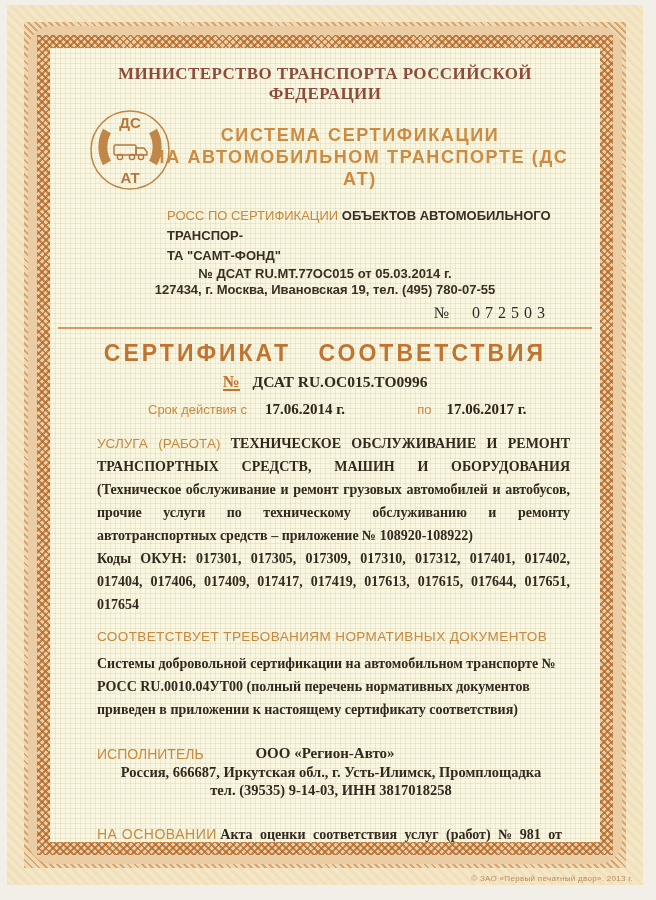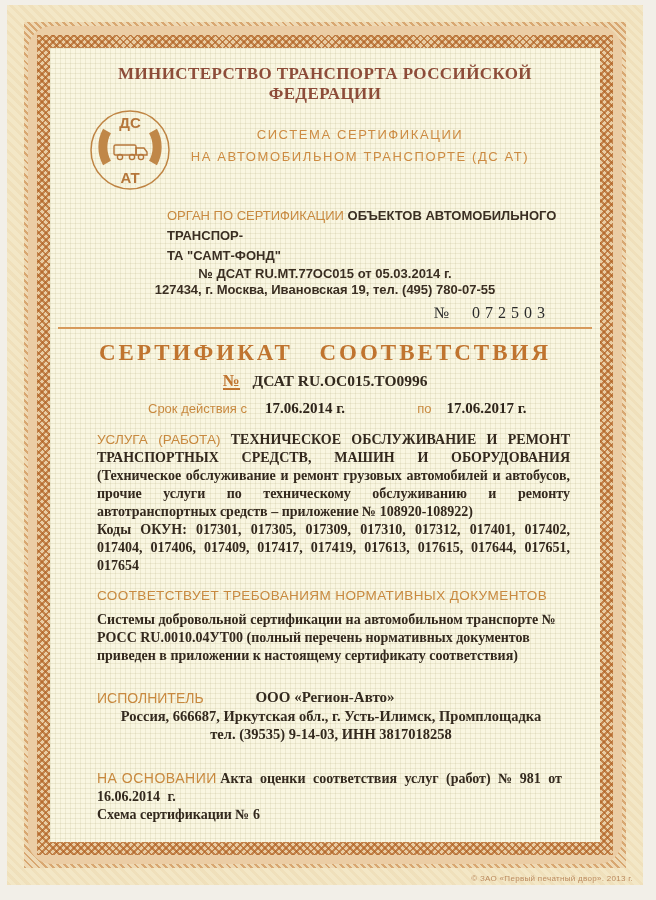--- a/index.html
+++ b/index.html
@@ -47,48 +47,48 @@
   }
   .ministry{
     text-align:center;margin-top:6px;
     font-family:"Liberation Serif",serif;font-weight:bold;
     font-size:17px;letter-spacing:.4px;color:#8d4c39;
   }
   .header-row{position:relative;height:88px;margin-top:4px;}
   .logo{position:absolute;left:16px;top:0;}
   .system-title{
     padding-left:70px;padding-top:16px;text-align:center;
-    color:#cd8b42;font-weight:normal;font-size:13px;letter-spacing:1.6px;line-height:22px;
+    color:#cd8b42;font-weight:bold;font-size:18px;letter-spacing:1.6px;line-height:22px;
   }
   .org-block{margin:10px 10px 0 95px;font-size:13px;line-height:20px;}
   .lbl{color:#c8893f;font-weight:normal;}
   .org-name{font-weight:bold;color:#3a2e22;}
   .reg-center{text-align:center;font-weight:bold;font-size:13px;line-height:16px;color:#3a2e22;}
   .serial{
     text-align:right;margin:6px 28px 0 0;
     font-family:"Liberation Serif",serif;font-size:16px;letter-spacing:5px;color:#2b2b2b;
   }
   .rule{border:0;border-top:2px solid #d79a5c;margin:5px -14px 0;}
   .cert-title{
     text-align:center;margin-top:11px;
-    font-family:Liberation Serif, serif;font-weight:bold;
+    font-family:Liberation Sans, sans-serif;font-weight:bold;
     font-size:23px;letter-spacing:3px;word-spacing:18px;color:#c0742f;
   }
   .cert-number{display:flex;justify-content:center;align-items:baseline;gap:13px;margin-top:6px;}
   .cert-number .num{
     color:#c0742f;font-family:"Liberation Serif",serif;font-weight:bold;font-size:17px;
     border-bottom:2px solid #c0742f;line-height:15px;
   }
   .cert-number .val{font-family:"Liberation Serif",serif;font-weight:bold;font-size:15.5px;}
   .validity{display:flex;align-items:baseline;margin:10px 0 0 76px;font-size:13px;}
   .validity .date{font-family:"Liberation Serif",serif;font-weight:bold;font-size:15px;color:#2e241a;}
   .validity .g1{width:18px;} .validity .g2{width:72px;} .validity .g3{width:15px;}
   .para{
     margin:14px 8px 0 25px;text-align:justify;
-    font-family:"Liberation Serif",serif;font-weight:bold;font-size:14px;line-height:18px;color:#33281d;
+    font-family:"Liberation Serif",serif;font-weight:bold;font-size:14px;line-height:23px;color:#33281d;
   }
   .para .lbl{font-family:"Liberation Sans",sans-serif;font-weight:normal;font-size:13.5px;}
   .okun{margin-top:0;}
   .req-label{margin:13px 0 0 25px;color:#c8893f;font-size:13.5px;letter-spacing:.4px;}
   .req-text{margin-top:8px;width:488px;text-align:left;}
   .exec-row{position:relative;margin-top:24px;height:18px;}
   .exec-row .lbl{position:absolute;left:25px;top:1px;font-size:14px;}
   .exec-name{text-align:center;font-family:"Liberation Serif",serif;font-weight:bold;font-size:15px;}
   .center-line{text-align:center;font-family:"Liberation Serif",serif;font-weight:bold;font-size:14.5px;line-height:18px;margin-left:12px;}
   .basis{margin:26px 12px 0 25px;font-family:"Liberation Serif",serif;font-weight:bold;font-size:14px;line-height:18px;}
@@ -125,21 +125,21 @@
                 <circle cx="53" cy="49" r="2.6"></circle>
               </g>
             </svg>
             <div class="system-title">
               <div>СИСТЕМА СЕРТИФИКАЦИИ</div>
               <div>НА АВТОМОБИЛЬНОМ ТРАНСПОРТЕ (ДС АТ)</div>
             </div>
           </div>
 
           <div class="org-block">
-            <span class="lbl">ОРГАН ПО СЕРТИФИКАЦИИ</span>
+            <span class="lbl">РОСС ПО СЕРТИФИКАЦИИ</span>
             <span class="org-name">ОБЪЕКТОВ АВТОМОБИЛЬНОГО ТРАНСПОР-</span><br>
             <span class="org-name">ТА  "САМТ-ФОНД"</span>
           </div>
 
           <div class="reg-center">№  ДСАТ RU.MT.77OC015  от 05.03.2014 г.</div>
           <div class="reg-center">127434, г. Москва, Ивановская 19,  тел. (495) 780-07-55</div>
 
           <div class="serial">
             <span>№</span>&nbsp;&nbsp;<span>072503</span>
           </div>

